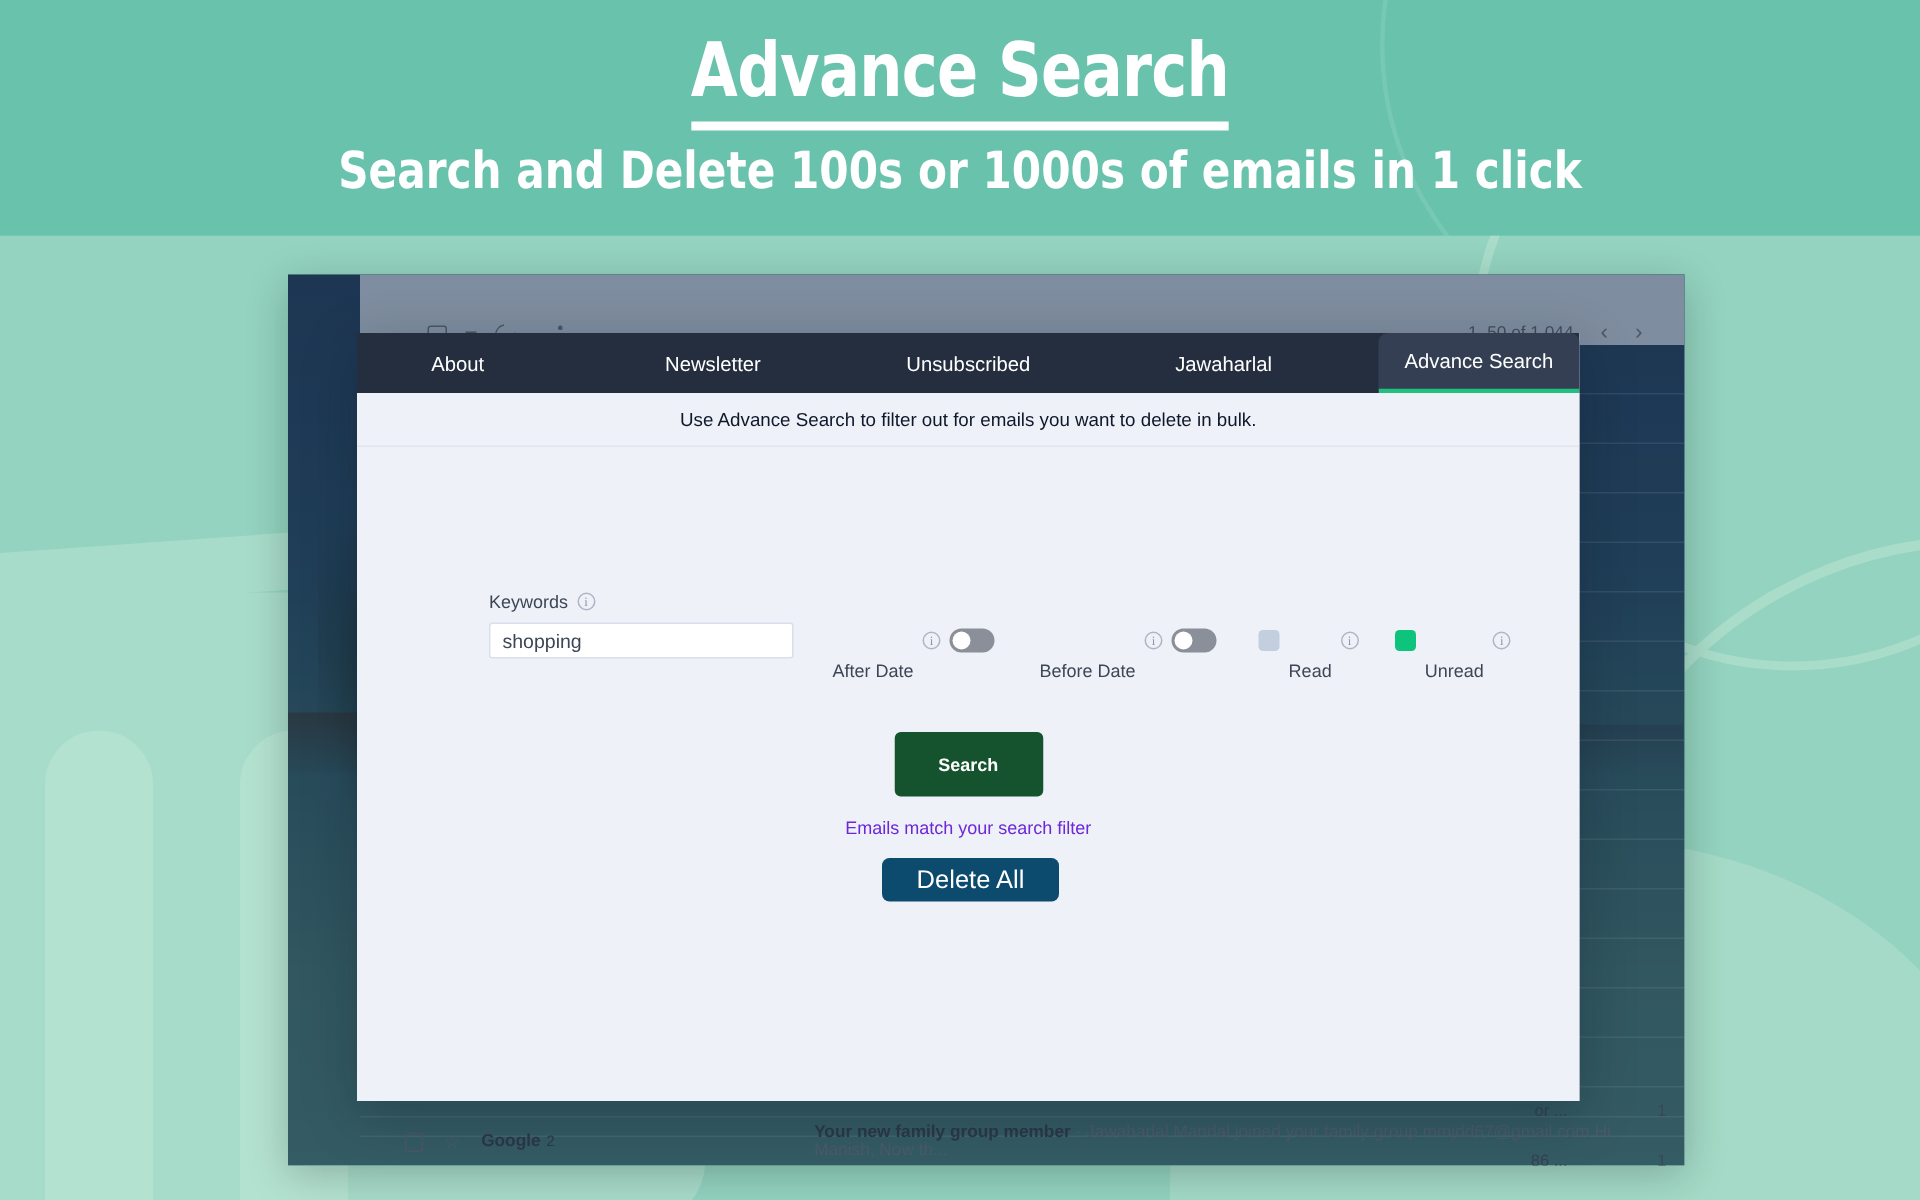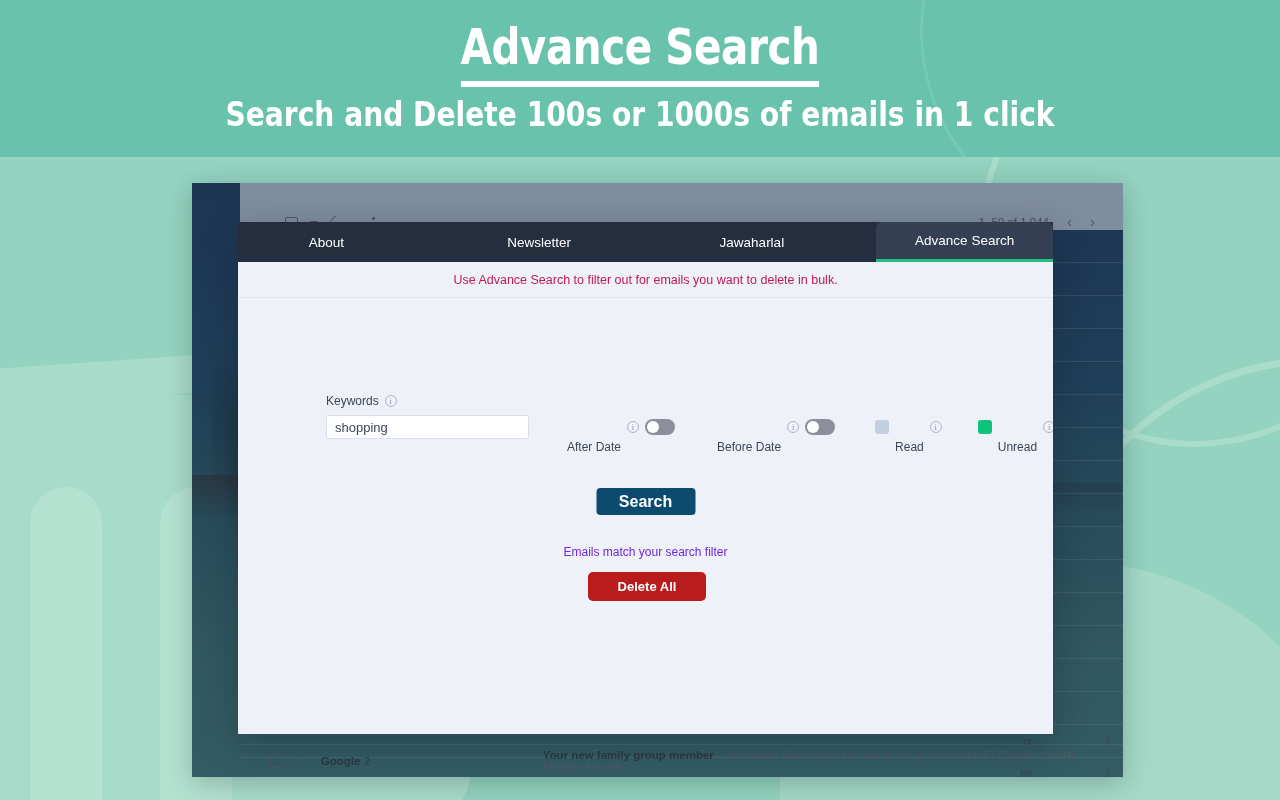--- a/index.html
+++ b/index.html
@@ -209,31 +209,31 @@
   }
   .tab.active {
     background: #343f54;
     border-radius: 6px 6px 0 0;
     border-bottom: 3px solid #22c07f;
   }
 
   .panel-sub {
     height: 36px; flex-shrink: 0;
     display: flex; align-items: center; justify-content: center;
-    font-size: 12.5px; color: #be185d;
+    font-size: 12.5px; color: #0f172a;
     border-bottom: 1px solid #dfe4ee;
     background: #eef1f8;
   }
 
   .panel-body { flex: 1; background: #eef1f8; position: relative; }
 
   
   .filter-row {
     position: absolute; left: 88px; top: 96px; right: 30px;
-    display: flex; align-items: flex-end; gap: 12px;
+    display: flex; align-items: flex-end; gap: 0;
   }
   .kw-group { display: flex; flex-direction: column; }
   .kw-label {
     display: flex; align-items: center; gap: 6px;
     font-size: 12px; color: #3d4656; margin-bottom: 7px;
   }
   .kw-input {
     width: 203px; height: 24px;
     background: #ffffff; border: 1px solid #d9dfeb; border-radius: 2px;
     font-size: 13px; color: #3d4656;
@@ -263,39 +263,39 @@
   .cbox.read { background: #c3cedf; }
   .cbox.unread { background: #0ec47d; }
 
   .ctrl.after-date { margin-left: 26px; }
   .ctrl.before-date { margin-left: 30px; }
   .ctrl.read-ctrl { margin-left: 28px; }
   .ctrl.unread-ctrl { margin-left: 24px; }
 
   .search-btn {
     position: absolute; left: 50%; transform: translateX(-50%); top: 190px;
-    width: 99px; height: 27px;
-    background: #0c4a6e; color: #ffffff;
+    width: 99px; height: 43px;
+    background: #14532d; color: #ffffff;
     border: none; border-radius: 4px;
-    font-size: 16px; font-weight: 700; cursor: pointer;
+    font-size: 12px; font-weight: 700; cursor: pointer;
     font-family: "Liberation Sans", sans-serif;
   }
 
   .result-block {
     position: absolute; left: 0; right: 0; top: 242px; text-align: center;
   }
   .result-count { font-size: 16px; font-weight: 700; color: #1f2839; }
   .result-caption { font-size: 12px; color: #4a5costly; }
   .result-caption { font-size: 12px; color: #6d28d9; margin-top: 5px; }
   .delete-btn {
     margin-top: 13px; margin-left: 3px;
     width: 118px; height: 29px;
-    background: #b91c1c; color: #ffffff;
+    background: #0c4a6e; color: #ffffff;
     border: none; border-radius: 5px;
-    font-size: 13px; font-weight: 700; cursor: pointer;
+    font-size: 17px; font-weight: 400; cursor: pointer;
     font-family: "Liberation Sans", sans-serif;
   }
 </style>
 </head>
 <body>
 
 <div class="page">
 
   <div class="backdrop">
     <div class="deco deco-bin-lid"></div>
@@ -393,20 +393,21 @@
       <span class="u-line">Advance Search</span>
     </div>
     <div class="promo-sub">Search and Delete 100s or 1000s of emails  in 1 click</div>
   </div>
 
   <div class="ext-panel">
 
     <div class="tabbar" id="tabbar">
         <div class="tab">About</div>
         <div class="tab">Newsletter</div>
+        <div class="tab">Unsubscribed</div>
         <div class="tab">Jawaharlal</div>
         <div class="tab active">Advance Search</div>
       </div>
 
     <div class="panel-sub">Use Advance Search to filter out for emails you want to delete in bulk.</div>
 
     <div class="panel-body">
 
       <div class="filter-row">
 

